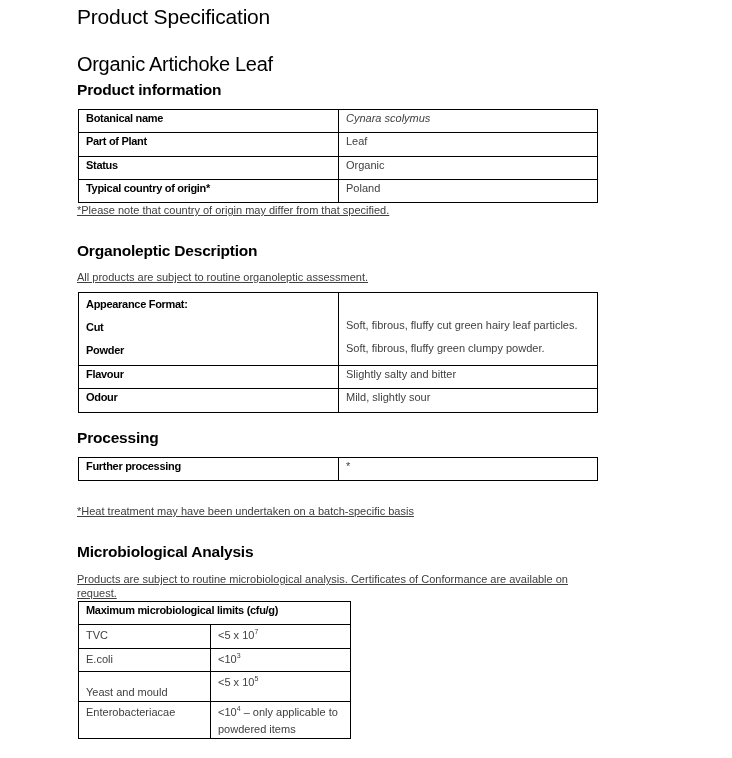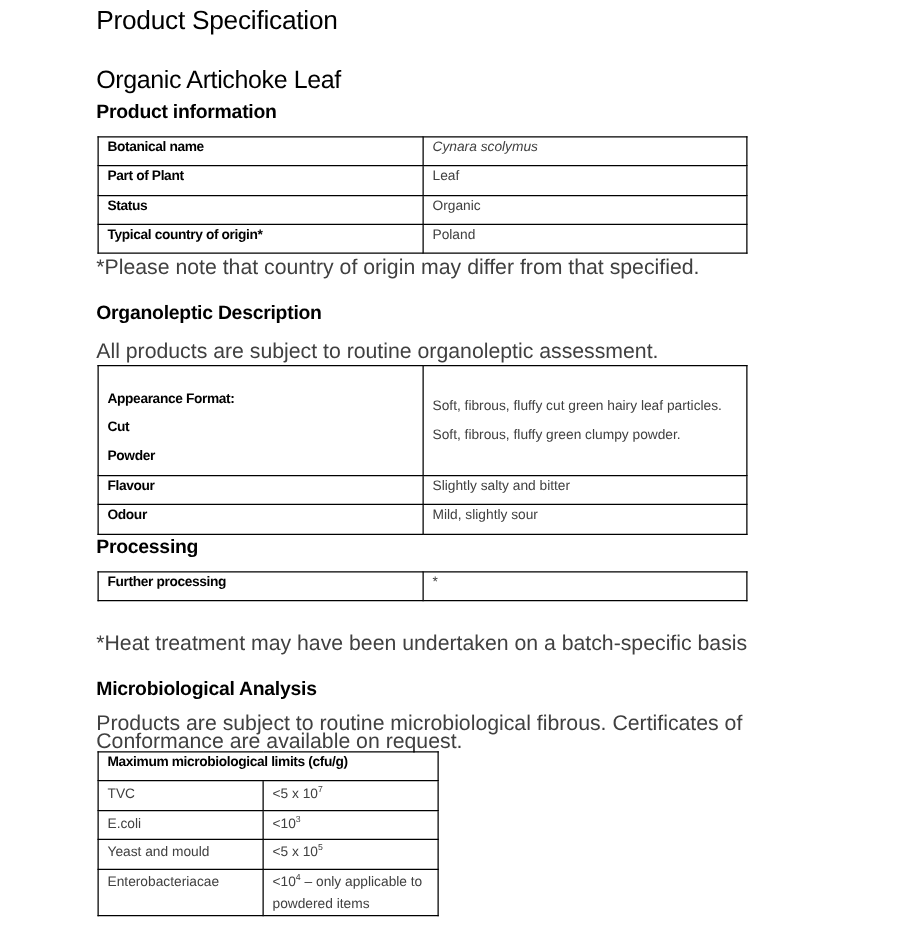--- a/index.html
+++ b/index.html
@@ -5,21 +5,21 @@
     html, body { margin: 0; padding: 0; background: #ffffff; }
     body {
       width: 732px; height: 758px; position: relative; overflow: hidden;
       font-family: "Liberation Sans", "DejaVu Sans", sans-serif;
       color: #000;
     }
     .abs { position: absolute; }
     .h1 { font-size: 21px; left: 77px; top: 5px; letter-spacing: -0.2px; }
     .h2 { font-size: 20px; left: 77px; top: 53px; letter-spacing: -0.3px; }
     .h3 { font-size: 15.5px; font-weight: bold; left: 77px; letter-spacing: -0.2px; }
-    .note { font-size: 17px; color: #404040; left: 77px; }
+    .note { font-size: 11px; color: #404040; left: 77px; text-decoration: underline; }
     table.spec {
       position: absolute; border-collapse: collapse; table-layout: fixed;
       font-size: 11px;
     }
     table.spec td {
       border: 1.5px solid #000; padding: 0 7px; vertical-align: top;
       height: 21px; line-height: 17px; box-sizing: border-box;
     }
     table.spec td.k { font-weight: bold; letter-spacing: -0.3px; color: #000; }
     table.spec td.v { color: #404040; }
@@ -66,21 +66,21 @@
 
 <div class="abs h3" style="top:242px;">Organoleptic Description</div>
 <div class="abs note" style="top:271px;">All products are subject to routine organoleptic assessment.</div>
 <table class="spec" style="left:78px; top:292px; width:519px;">
   <colgroup>
       <col style="width:260px">
       <col style="width:259px">
     </colgroup>
   <tbody>
       <tr>
-    <td class="k stack" style="padding-top:18px; height:69px;">
+    <td class="k stack" style="padding-top:3px; height:69px;">
       <div>Appearance Format:</div>
       <div>Cut</div>
       <div>Powder</div>
     </td>
     <td class="v stack sep-gray" style="padding-top:1px;">
       <div>&nbsp;</div>
       <div>Soft, fibrous, fluffy cut green hairy leaf particles.</div>
       <div>Soft, fibrous, fluffy green clumpy powder.</div>
     </td>
   </tr>
@@ -104,40 +104,40 @@
   <tbody>
   <tr>
     <td class="k" style="height:23px">Further processing</td>
     <td class="v sep-gray">*</td>
   </tr>
 </tbody>
   </table>
 <div class="abs note" style="top:505px;">*Heat treatment may have been undertaken on a batch-specific basis</div>
 
 <div class="abs h3" style="top:543px;">Microbiological Analysis</div>
-<div class="abs note" style="top:572px; width:520px; line-height:14px;">Products are subject to routine microbiological fibrous. Certificates of Conformance are available on request.</div>
+<div class="abs note" style="top:572px; width:520px; line-height:14px;">Products are subject to routine microbiological analysis. Certificates of Conformance are available on request.</div>
 <table class="spec micro" style="left:78px; top:601px; width:272px;">
   <colgroup>
       <col style="width:132px">
       <col style="width:140px">
     </colgroup>
   <tbody>
       <tr>
     <td class="hd" colspan="2" style="height:23px">Maximum microbiological limits (cfu/g)</td>
   </tr>
   <tr>
     <td style="height:24px; padding-top:2px">TVC</td>
     <td class="gl" style="padding-top:2px"><span>&lt;5 x 10</span><sup>7</sup><span></span></td>
   </tr>
   <tr>
     <td style="height:23px; padding-top:2px">E.coli</td>
     <td class="gl" style="padding-top:2px"><span>&lt;10</span><sup>3</sup><span></span></td>
   </tr>
   <tr>
-    <td style="height:24px; padding-top:2px">Yeast and mould</td>
+    <td style="height:24px; padding-top:12px">Yeast and mould</td>
     <td class="gl" style="padding-top:2px"><span>&lt;5 x 10</span><sup>5</sup><span></span></td>
   </tr>
   <tr>
     <td style="height:37px; padding-top:2px">Enterobacteriacae</td>
     <td class="gl" style="padding-top:2px; line-height:17px"><span>&lt;10</span><sup>4</sup><span> – only applicable to powdered items</span></td>
   </tr>
 </tbody>
   </table>
 
 </body></html>

